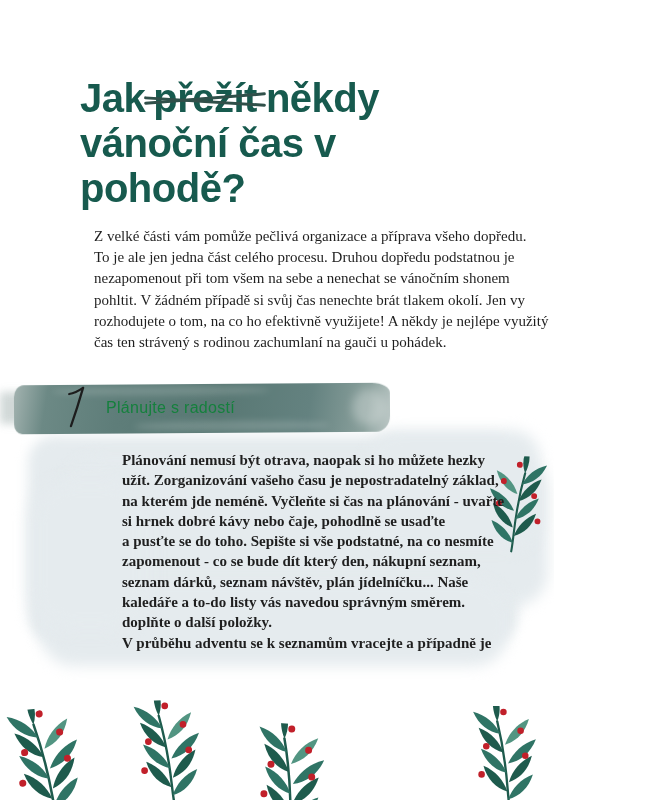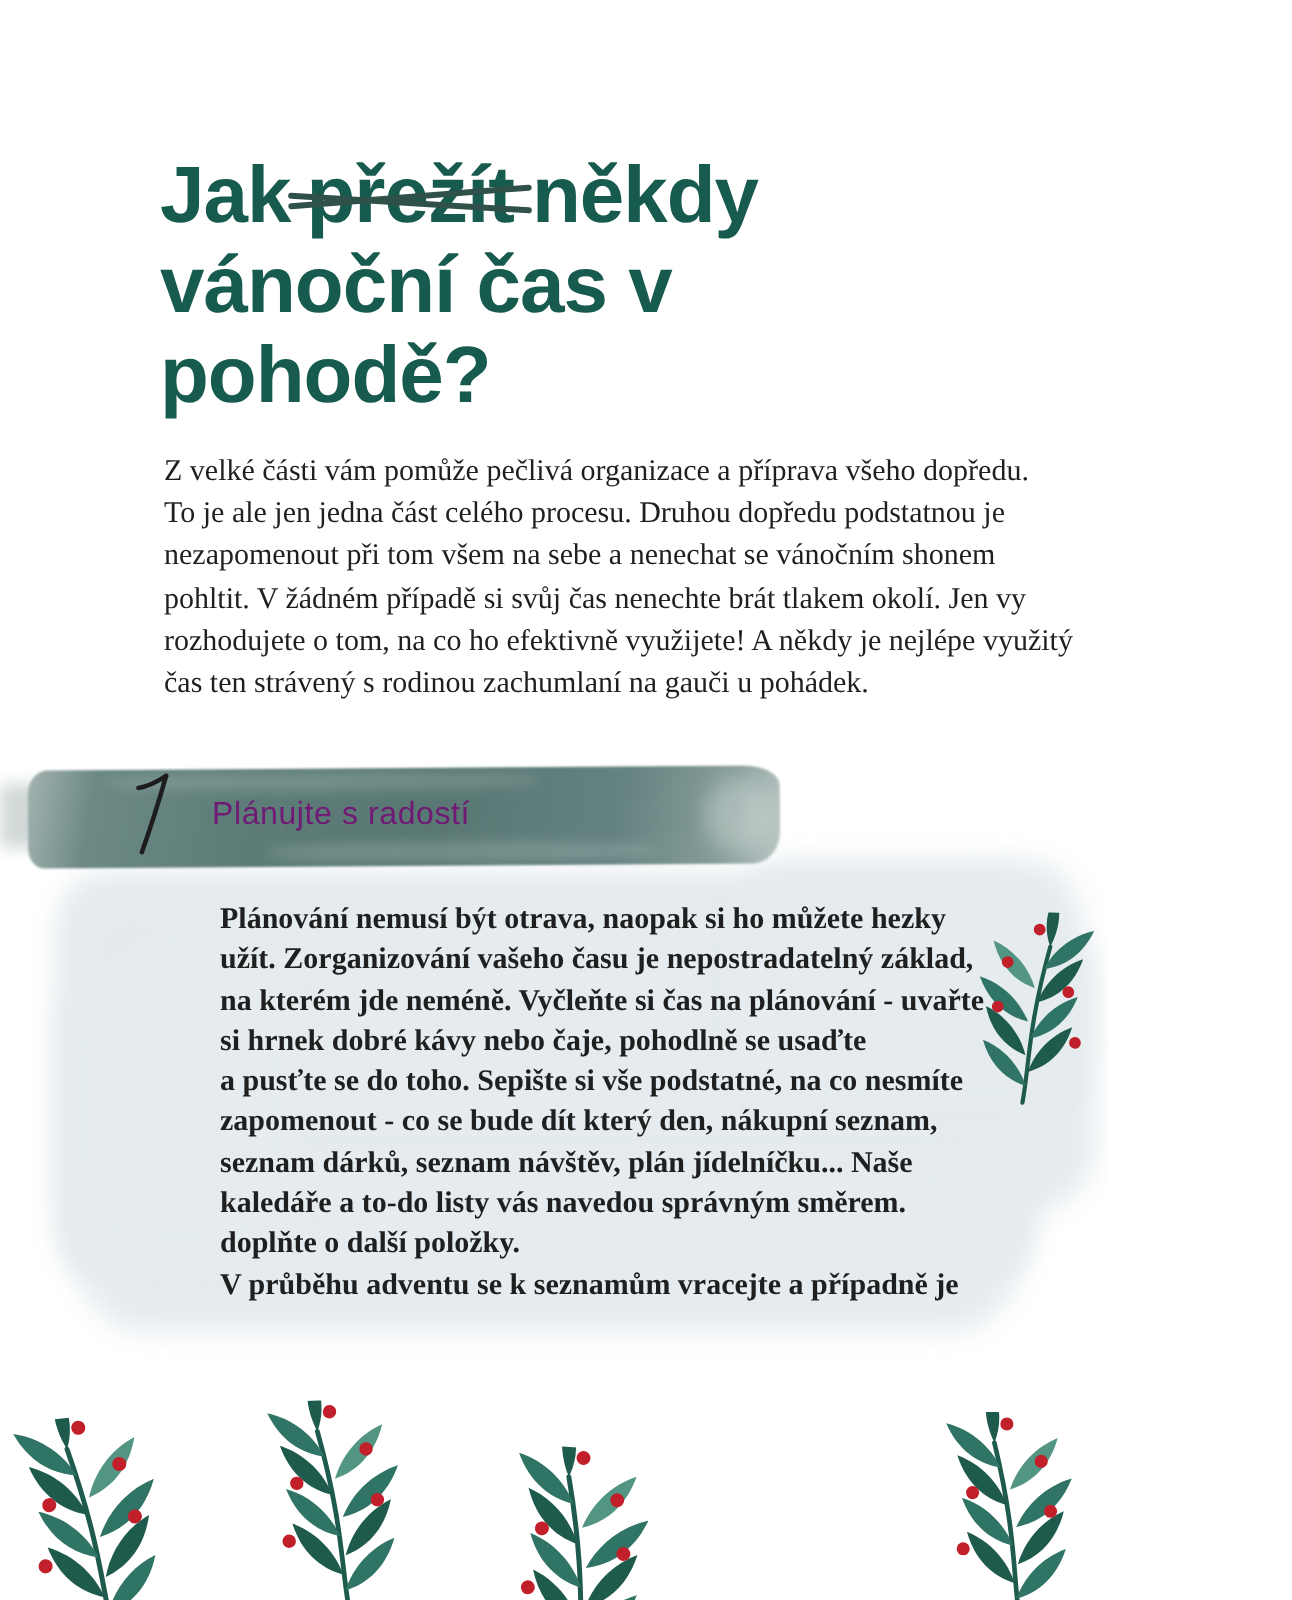--- a/index.html
+++ b/index.html
@@ -52,21 +52,21 @@
   .strike-line.b { top: 24px; transform: rotate(3.5deg); }
 
   
   .paragraph {
     position: absolute;
     font-family: "Liberation Serif", serif;
     font-size: 15px;
     color: #1f1f1f;
     z-index: 3;
   }
-  .paragraph .tline { white-space: nowrap; }
+  .paragraph .tline { white-space: nowrap; margin-left: 12px; }
   .intro-paragraph { left: 82px; top: 226px; line-height: 21.2px; }
   .section-paragraph { left: 110px; top: 450px; line-height: 20.3px; font-weight: bold; }
 
   
   .section-header {
     position: absolute;
     left: 0; top: 380px;
     width: 404px; height: 58px;
     z-index: 2;
   }
@@ -104,21 +104,21 @@
     left: 64px; top: 4px;
     width: 26px; height: 46px;
     z-index: 3;
   }
   .section-title {
     position: absolute;
     left: 106px; top: 19px;
     font-size: 16px;
     font-weight: 500;
     letter-spacing: .3px;
-    color: #701a75;
+    color: #15803d;
     z-index: 3;
     white-space: nowrap;
   }
 
   
   .wash {
     position: absolute;
     left: 0; top: 420px;
     width: 646px; height: 256px;
     z-index: 1;

